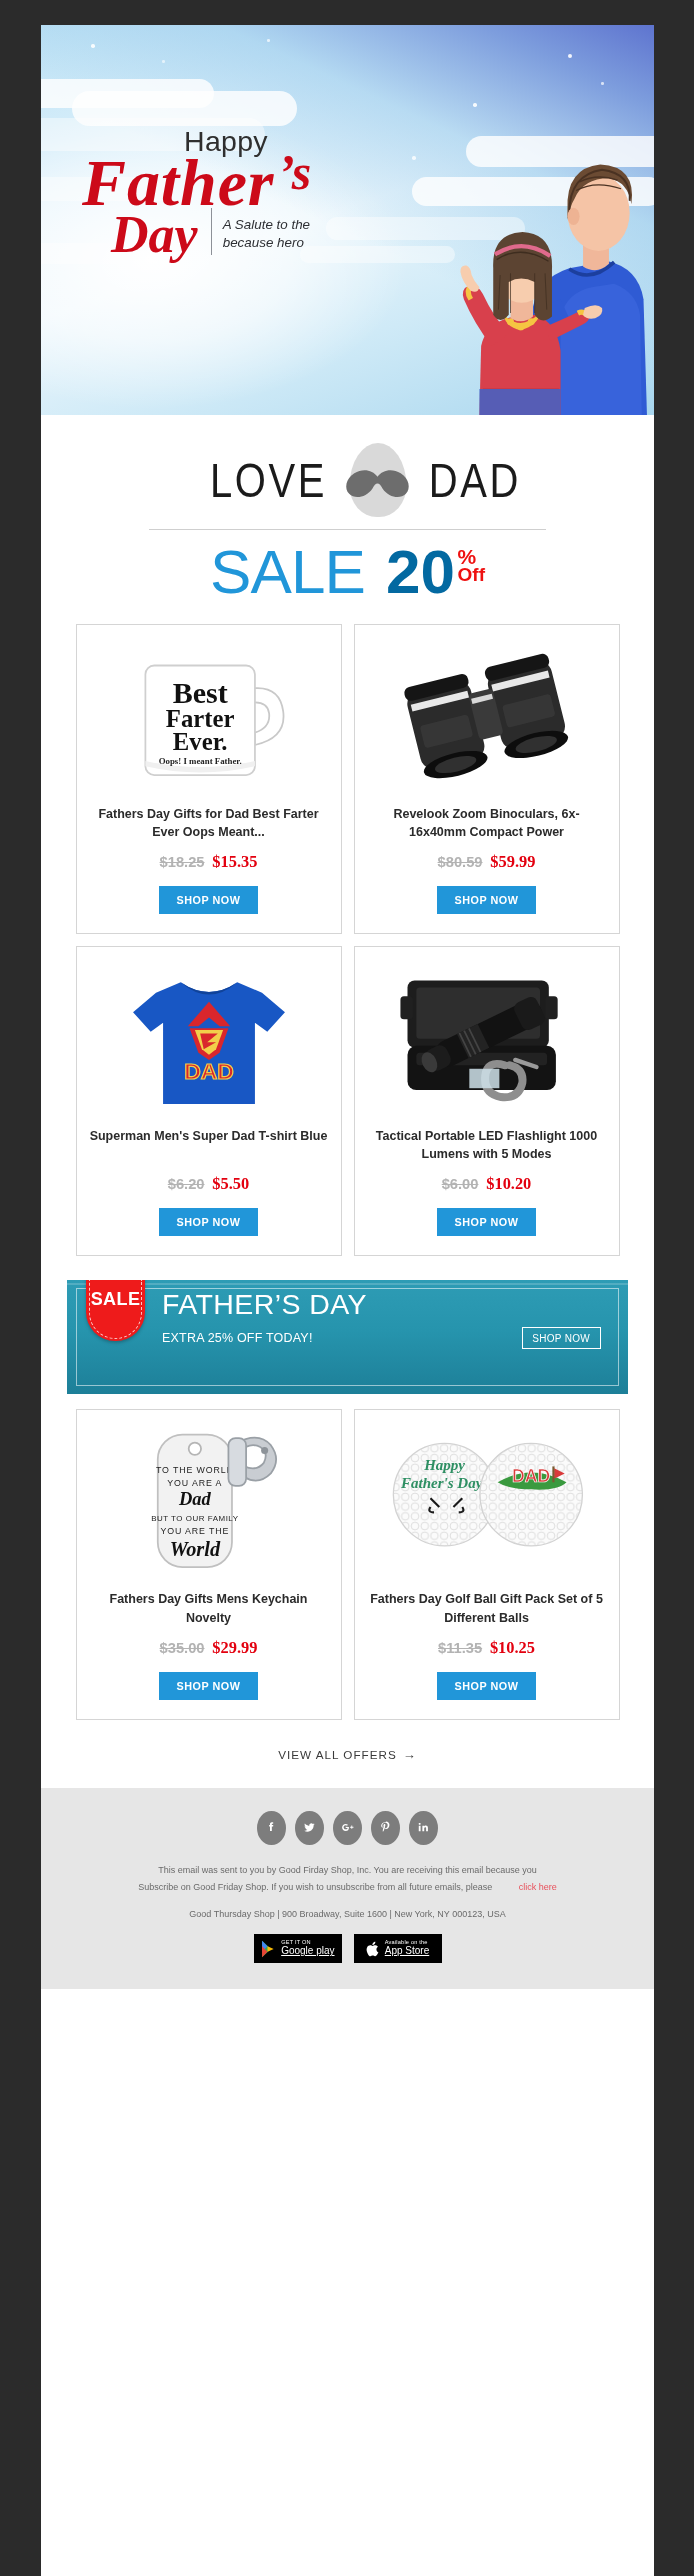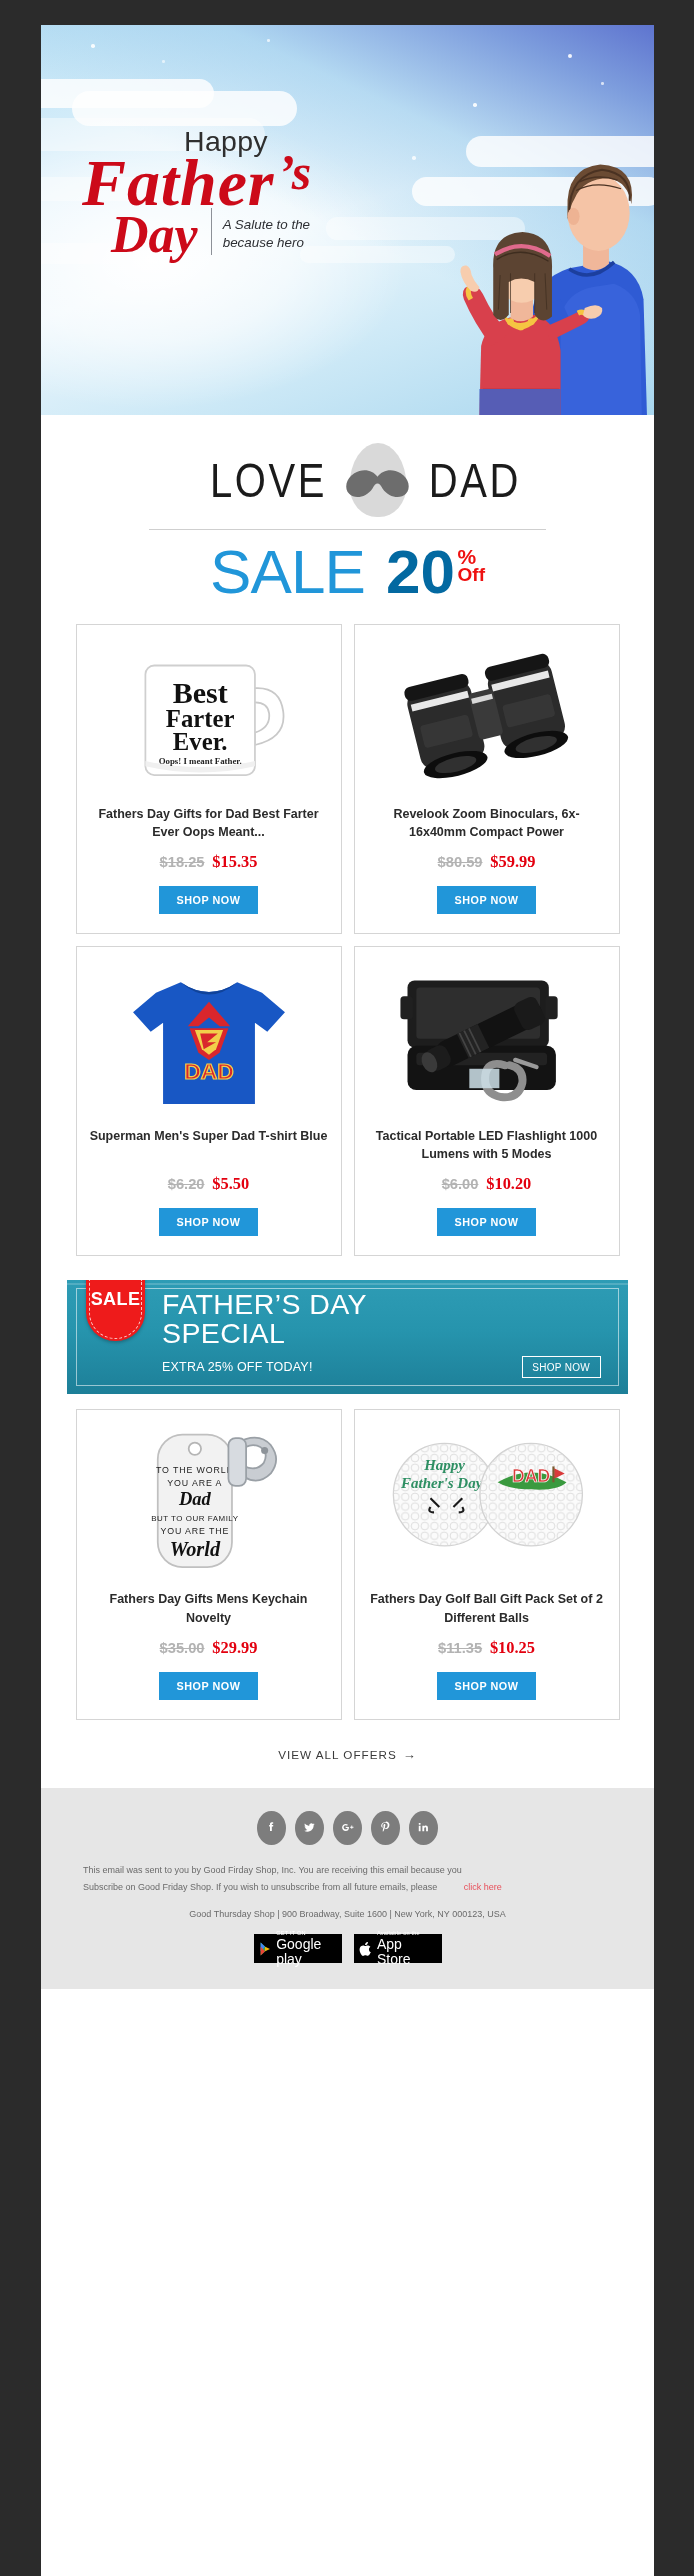--- a/index.html
+++ b/index.html
@@ -155,33 +155,33 @@
 
   
   .footer { background: #e6e6e6; padding: 22.5px 35px 26px; }
   .socials { display:flex; justify-content:center; gap: 9.5px; }
   .soc {
     width: 28.5px; height: 34px; border-radius: 50%; background: #7d7d7d;
     display:flex; align-items:center; justify-content:center; cursor: pointer;
   }
   .soc svg { width: 14.7px; height: 14.7px; fill: #fff; }
   .legal {
-    margin-top: 17.3px; text-align: left; font-size: 9px; color: #6a6a6a;
+    margin-top: 17.3px; text-align: center; font-size: 9px; color: #6a6a6a;
     line-height: 1.95; padding: 0 7px;
   }
   .legal a { color: #e8505b; text-decoration: none; cursor: pointer; margin-left: 24px; }
   .addr { margin-top: 12px; text-align:center; font-size: 9px; color: #6a6a6a; }
   .badges { display:flex; justify-content:center; gap: 12px; margin-top: 15.5px; }
   .badge {
     background: #000; width: 88px; height: 28.5px; display:flex; align-items:center;
     justify-content:center; gap: 4.3px; cursor: pointer; padding: 0 5.2px;
   }
   .badge .bt { color:#fff; text-align:left; line-height:1.05; }
   .badge .bt .sm { font-size: 5.6px; display:block; letter-spacing:0.2px; }
-  .badge .bt .lg { font-size: 14px; display:block; font-weight: 400; }
+  .badge .bt .lg { font-size: 10px; display:block; font-weight: 400; text-decoration: underline; }
 </style>
 </head>
 <body>
 
 <div class="email">
 
   <div class="hero">
     <div class="sky-deep"></div>
 
     <div class="star" style="left:50px;  top:19px;  width:3.5px; height:3.5px;"></div>
@@ -402,21 +402,20 @@
 
   <div class="promo-wrap">
     <div class="promo">
       <div class="stripe"></div>
       <div class="inner-line"></div>
       <div class="sale-tag">
         <span>SALE</span>
       </div>
       <div class="promo-txt">
         <div class="promo-l1">FATHER’S DAY</div>
-        <div class="promo-l2">SPECIAL</div>
         <div class="promo-bottom">
           <div class="promo-extra">EXTRA 25% OFF TODAY!</div>
           <button class="promo-shop">SHOP NOW</button>
         </div>
       </div>
     </div>
   </div>
 
   <div class="row">
 
@@ -459,21 +458,21 @@
           <path d="M56 84 L66 94 M56 94 Q52 100 60 100" stroke="#1a1a1a" stroke-width="2.4" fill="none"></path>
           <path d="M92 84 L82 94 M92 94 Q96 100 88 100" stroke="#1a1a1a" stroke-width="2.4" fill="none"></path>
           <circle cx="170" cy="80" r="58" fill="#fbfbfb" stroke="#d2d2d2" stroke-width="1.5"></circle>
           <circle cx="170" cy="80" r="58" fill="url(#dimple)"></circle>
           <path d="M132 66 Q170 44 210 66 Q200 76 170 74 Q144 74 132 66 Z" fill="#3a9a3f"></path>
           <path d="M196 50 L196 62 L208 56 Z" fill="#d93a3a"></path>
           <rect x="194" y="48" width="2.4" height="18" fill="#7a5a30"></rect>
           <text x="170" y="66" font-family="Liberation Sans, sans-serif" font-size="20" font-weight="700" text-anchor="middle" fill="#d93a3a" stroke="#fff" stroke-width=".8">DAD</text>
         </svg>
       </div>
-      <div class="ptitle">Fathers Day Golf Ball Gift Pack Set of 2 Different Balls</div>
+      <div class="ptitle">Fathers Day Golf Ball Gift Pack Set of 5 Different Balls</div>
       <div class="prices">
         <span class="old">$11.35</span>
         <span class="new">$10.25</span>
       </div>
       <button class="shop-btn">SHOP NOW</button>
     </div>
   </div>
 
   <div class="viewall">
     <span>VIEW ALL OFFERS</span><span class="arrow">→</span>

